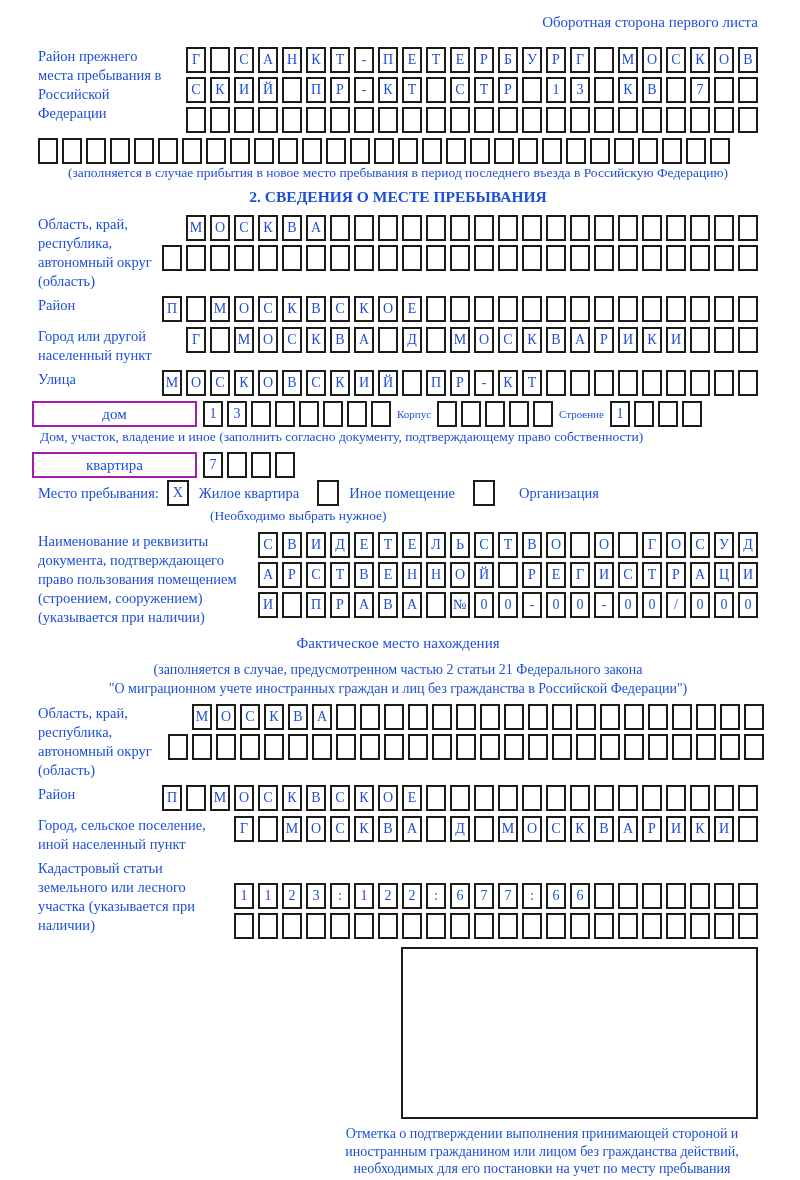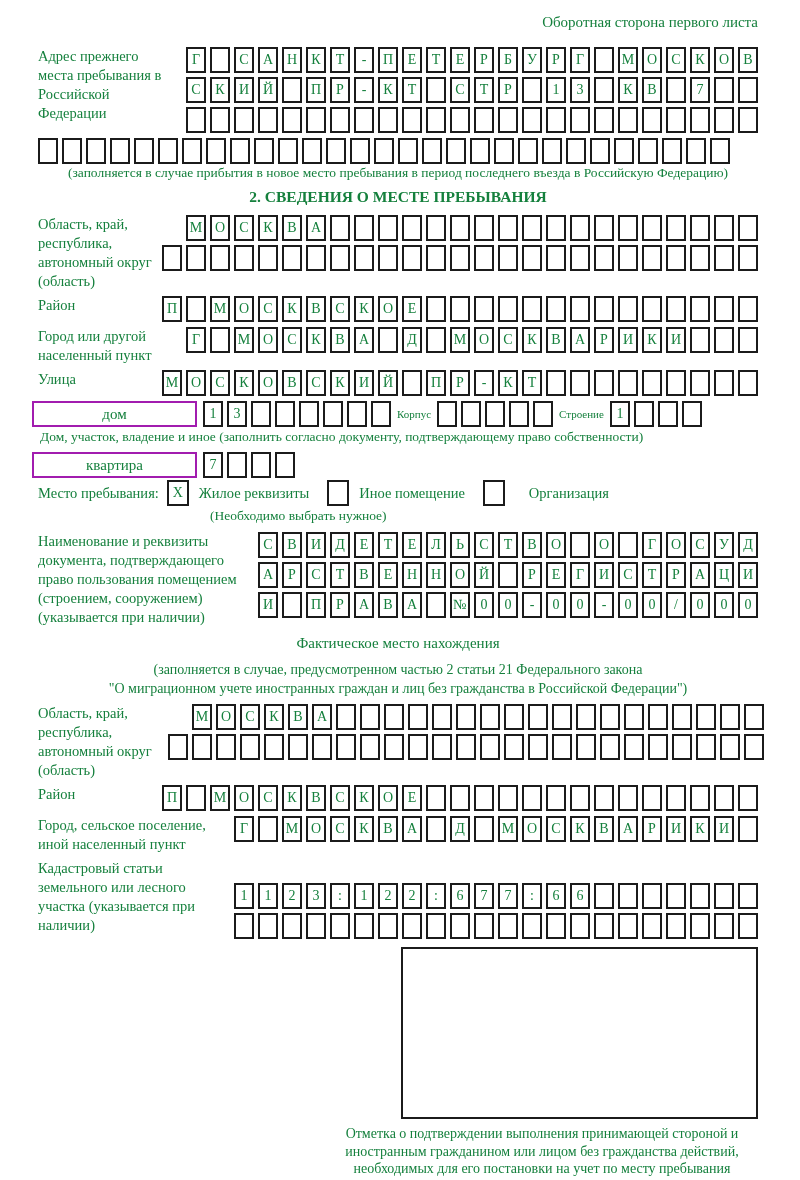--- a/index.html
+++ b/index.html
@@ -1,19 +1,19 @@
 <!DOCTYPE html>
 <html><head>
 <meta charset="utf-8">
 <style>
   * { box-sizing: border-box; margin: 0; padding: 0; }
   html, body { background: #ffffff; }
   .page {
     width: 800px; height: 1180px; overflow: hidden;
-    margin: 0 auto; background: #ffffff; color: #15803d;
+    margin: 0 auto; background: #ffffff; color: #1d4ed8;
     font-family: "Liberation Serif", "DejaVu Serif", serif;
     padding: 14px 42px 0 38px; position: relative;
   }
   .back-note { text-align: right; font-size: 15px; margin-bottom: 16px; }
 
   .frow { display: flex; align-items: flex-start; margin-bottom: 5px; }
   .flabel { font-size: 14.5px; line-height: 19px; flex: 0 0 auto; }
   .rows-col { margin-left: auto; display: flex; flex-direction: column; align-items: flex-end; gap: 4px; }
   .boxrow { display: flex; gap: 4px; margin-left: auto; }
   .boxrow.left { margin-left: 0; }
@@ -50,21 +50,21 @@
   }
 </style>
 </head>
 <body>
 
 <div class="page">
 
   <div class="back-note">Оборотная сторона первого листа</div>
 
   <div class="frow">
-    <div class="flabel" style="width:136px">Адрес прежнего места пребывания в Российской Федерации</div>
+    <div class="flabel" style="width:136px">Район прежнего места пребывания в Российской Федерации</div>
     <div class="rows-col">
       <div class="boxrow">
           <span class="cell">Г</span>
           <span class="cell"></span>
           <span class="cell">С</span>
           <span class="cell">А</span>
           <span class="cell">Н</span>
           <span class="cell">К</span>
           <span class="cell">Т</span>
           <span class="cell">-</span>
@@ -361,21 +361,21 @@
         <span class="cell">7</span>
         <span class="cell"></span>
         <span class="cell"></span>
         <span class="cell"></span>
       </div>
   </div>
 
   <div class="mesto-row">
     <span>Место пребывания:</span>
     <span class="cell cb">X</span>
-    <span>Жилое реквизиты</span>
+    <span>Жилое квартира</span>
     <span class="cell cb opt-gap"></span>
     <span>Иное помещение</span>
     <span class="cell cb opt-gap"></span>
     <span style="margin-left:14px">Организация</span>
   </div>
   <div class="mesto-note">(Необходимо выбрать нужное)</div>
 
   <div class="frow">
     <div class="flabel" style="width:202px">Наименование и реквизиты документа, подтверждающего право пользования помещением (строением, сооружением) (указывается при наличии)</div>
     <div class="rows-col">

